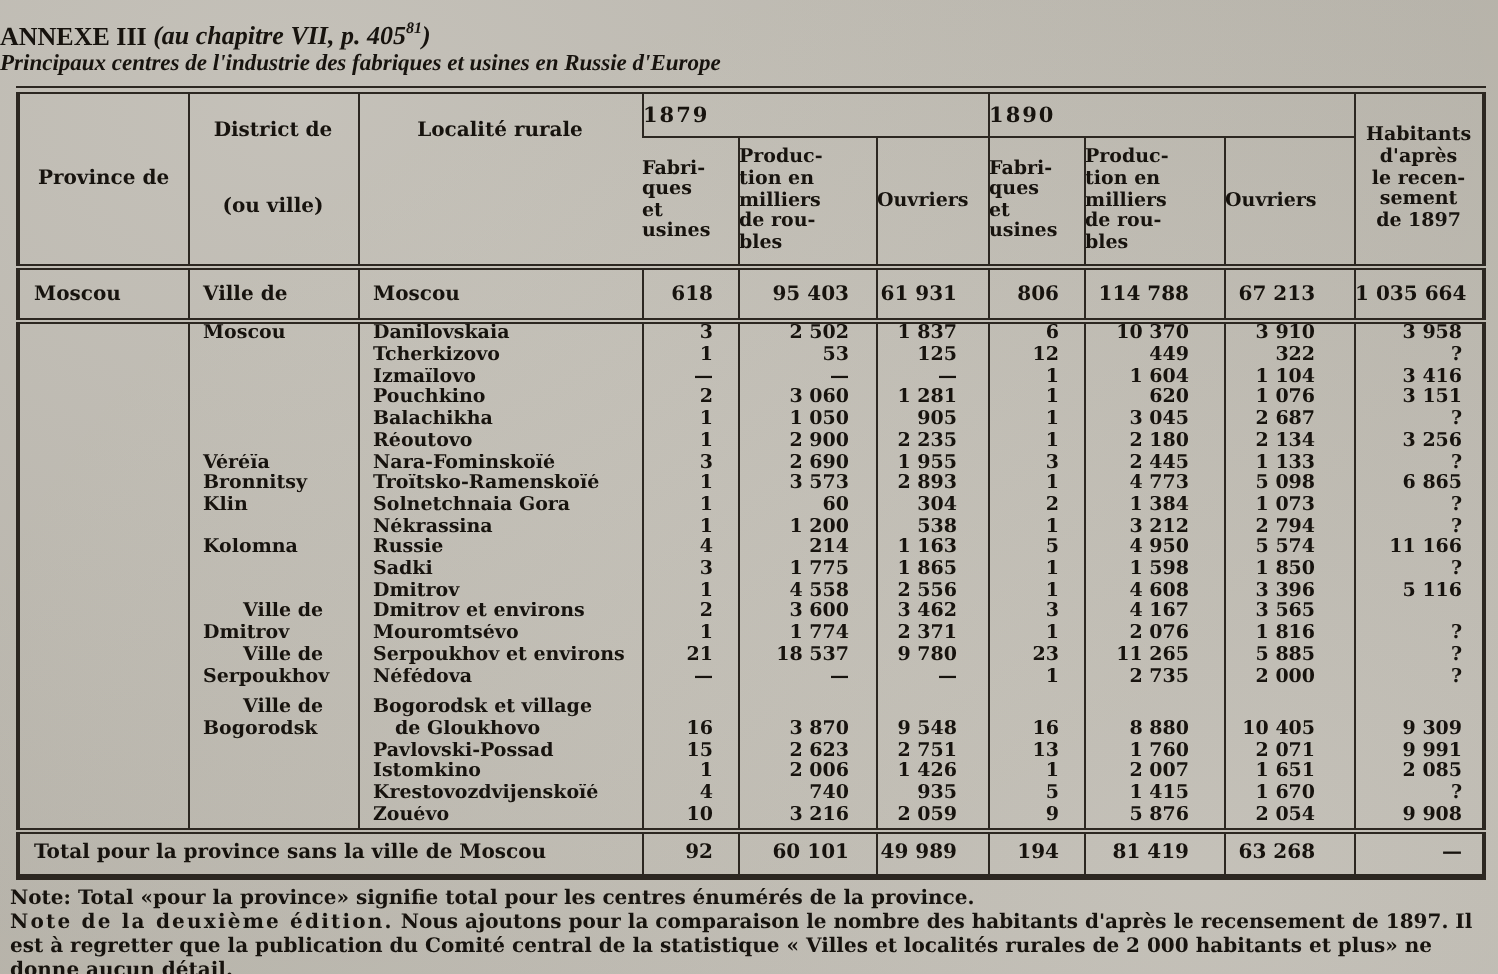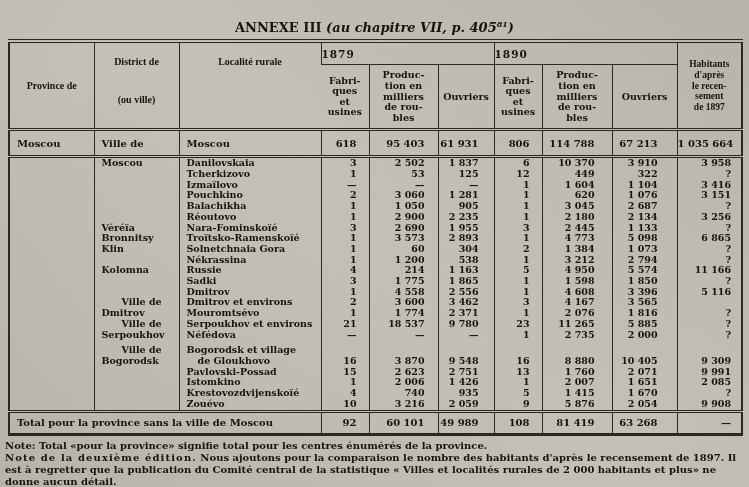--- a/index.html
+++ b/index.html
@@ -5,44 +5,44 @@
   html,body{margin:0;padding:0;}
   body{
     width:749px;height:487px;overflow:hidden;
     background:
       radial-gradient(ellipse at 20% 10%, rgba(255,255,255,0.10), rgba(0,0,0,0.04) 70%),
       radial-gradient(ellipse at 80% 90%, rgba(255,255,255,0.08), rgba(0,0,0,0.05) 75%),
       #c8c4ba;
     font-family:"DejaVu Serif","Liberation Serif",serif;
     color:#17130e;
   }
-  .titleblock{text-align:center;padding-top:17px;}
+  .titleblock{padding-top:7px;font-family:Liberation Serif, serif;}
   .title{font-size:13px;font-weight:bold;line-height:15px;}
   .title .it{font-style:italic;}
   .title sup{font-size:8px;}
   .subtitle{font-size:11.5px;font-weight:bold;font-style:italic;line-height:14px;}
 
   table{
     margin:4px 0 0 8px;width:733px;
     border-collapse:collapse;table-layout:fixed;
     border-left:2px solid #2c2721;border-right:2px solid #2c2721;
     border-top:4px double #2c2721;border-bottom:3px solid #2c2721;
   }
   th,td{padding:0;font-weight:bold;border-left:1px solid #2c2721;overflow:hidden;}
   th:first-child,td:first-child{border-left:none;}
   th{font-size:9.5px;}
 
   th.year{height:21px;border-bottom:1px solid #2c2721;font-size:10.5px;letter-spacing:1px;text-align:left;vertical-align:middle;}
-  th.span2{border-bottom:3px double #2c2721;vertical-align:middle;text-align:center;font-size:10px;font-family:Liberation Serif, serif;}
+  th.span2{border-bottom:3px double #2c2721;vertical-align:middle;text-align:center;font-size:10px;}
   th.districtH{vertical-align:top;}
   th.districtH .d1{margin-top:13px;text-align:center;}
   th.districtH .d2{margin-top:27px;text-align:center;}
   th.localiteH{vertical-align:top;}
   th.localiteH .d1{margin-top:13px;text-align:center;}
-  tr.h2 th{height:63px;border-bottom:3px double #2c2721;text-align:center;vertical-align:middle;white-space:pre-line;line-height:1.12;}
+  tr.h2 th{height:63px;border-bottom:3px double #2c2721;text-align:left;vertical-align:middle;white-space:pre-line;line-height:1.12;}
 
   tr.moscow td{height:24px;border-bottom:3px double #2c2721;font-size:10px;vertical-align:middle;}
   .pl{ text-align:left;padding-left:7px;}
 
   tbody.data td{font-size:9.5px;line-height:10.7px;height:10.7px;vertical-align:bottom;}
   tr.gap td{padding-top:5px;}
   .dist,.loc{text-align:left;padding-left:7px;white-space:nowrap;}
   .ind{padding-left:27px;}
   .ind2{padding-left:18px;}
   .num{text-align:right;white-space:nowrap;}
@@ -58,20 +58,21 @@
   td.tlabel{text-align:left;padding-left:7px;border-left:none;}
 
   .notes{margin:4px 5px 0 5px;font-size:10px;font-weight:bold;line-height:12px;}
   .ls{letter-spacing:1.1px;}
 </style>
 </head>
 <body>
 
 <div class="titleblock">
   <div class="title"><span>ANNEXE III </span><span class="it"><span>(au chapitre VII, p. 405</span><sup>81</sup><span>)</span></span></div>
+  <div class="subtitle">Principaux centres de l'industrie des fabriques et usines en Russie d'Europe</div>
 </div>
 
 <table>
   <colgroup>
     <col style="width:85px">
       <col style="width:85px">
       <col style="width:142px">
     <col style="width:48px">
       <col style="width:69px">
       <col style="width:56px">
@@ -412,21 +413,21 @@
         <td class="num n5">2 054</td>
         <td class="num n6">9 908</td>
       </tr>
     </tbody>
   <tbody>
     <tr class="total">
       <td class="tlabel" colspan="3">Total pour la province sans la ville de Moscou</td>
       <td class="num n0">92</td>
       <td class="num n1">60 101</td>
       <td class="num n2">49 989</td>
-      <td class="num n3">108</td>
+      <td class="num n3">194</td>
       <td class="num n4">81 419</td>
       <td class="num n5">63 268</td>
       <td class="num n6">—</td>
     </tr>
   </tbody>
 </table>
 
 <div class="notes">
   <div>Note: Total «pour la province»  signifie total pour les centres énumérés de la province.</div>
   <div><span class="ls">Note de la deuxième édition.</span><span> Nous ajoutons pour la comparaison le nombre des habitants d'après le  recensement  de  1897. Il est à regretter que la publication du Comité central de la statistique « Villes et localités rurales de 2 000 habitants et plus»   ne donne aucun détail.</span></div>

